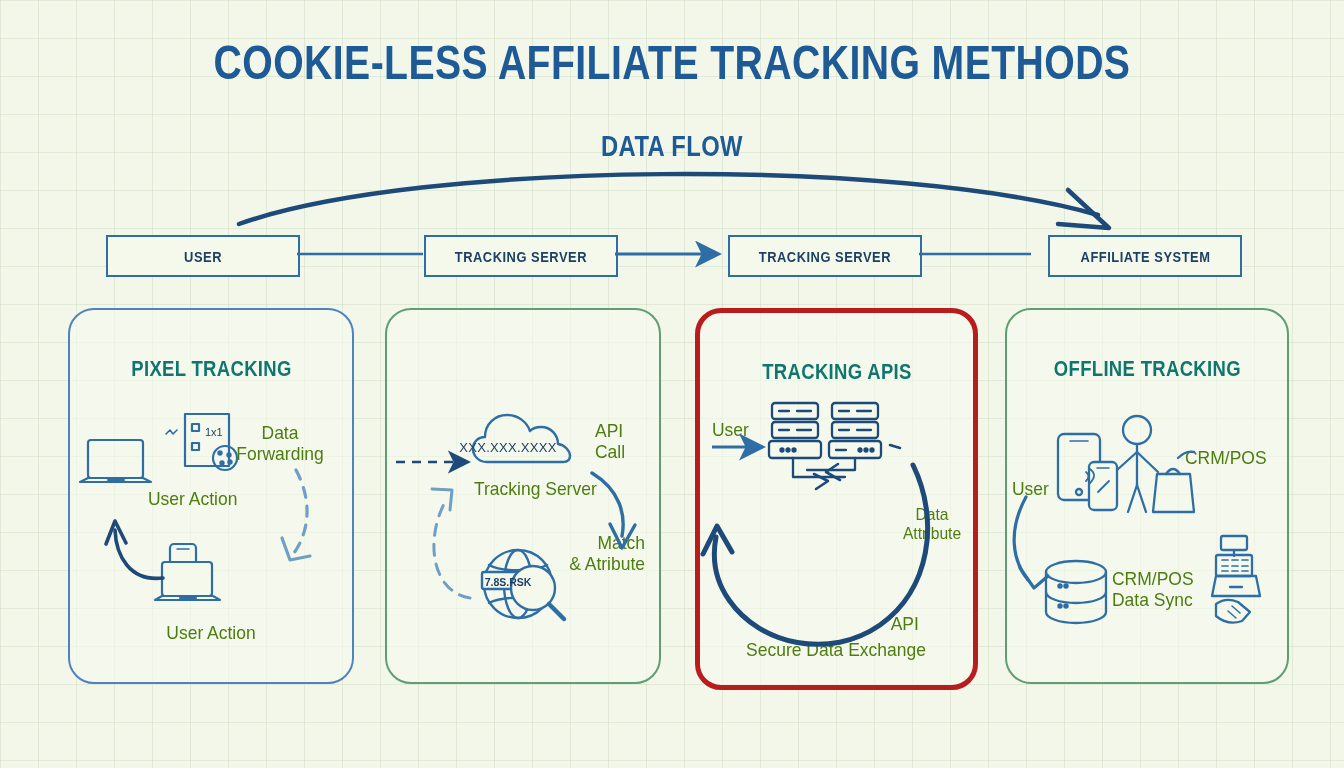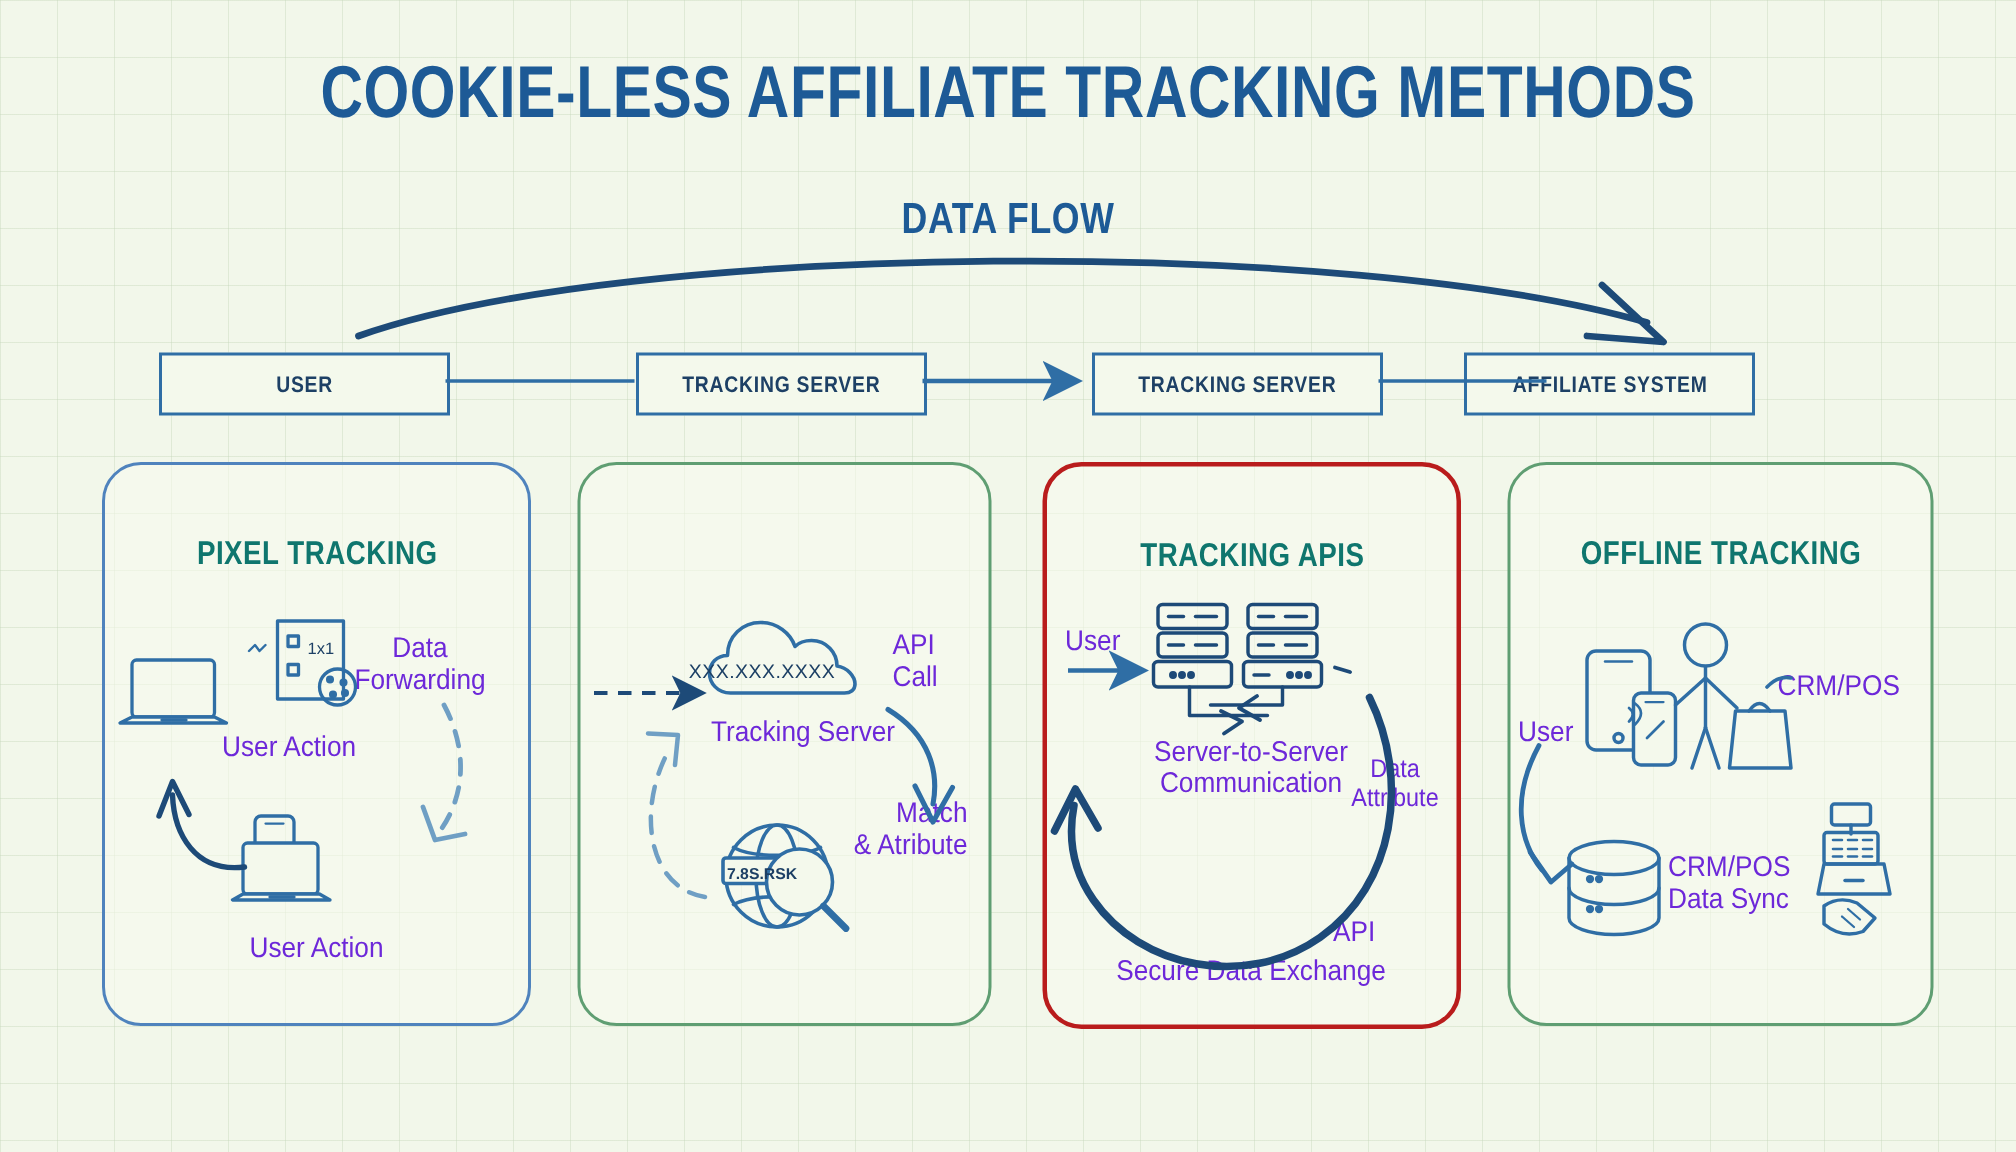--- a/index.html
+++ b/index.html
@@ -40,29 +40,29 @@
   }
   .flow-box span{transform:scaleX(.86);display:block;white-space:nowrap;}
 
   
   .panel{
     position:absolute;top:308px;height:372px;border-radius:26px;
     background:rgba(247,251,238,.55);
   }
   .panel.blue{border:2px solid #4f83bd;}
   .panel.green{border:2px solid #5f9e72;}
-  .panel.navy{border:3px solid #b91c1c;}
+  .panel.navy{border:5px solid #b91c1c;}
   .panel-title{
     position:absolute;left:0;right:0;top:46px;text-align:center;
     font-size:22px;font-weight:700;color:#0f766e;letter-spacing:.4px;
   }
   .panel-title span{display:inline-block;transform:scaleX(.84);}
 
   .lbl{
-    position:absolute;font-size:19px;line-height:1.12;color:#6d28d9;
+    position:absolute;font-size:19px;line-height:1.12;color:#4d7c0f;
     font-weight:400;white-space:pre-line;
   }
   .lbl.sm{font-size:17px;}
   .lbl.c{text-align:center;}
   .lbl.r{text-align:right;}
   .lbl i{font-style:normal;display:block;transform:scaleX(.92);transform-origin:left center;}
   .lbl.c i{transform-origin:center center;}
   .lbl.r i{transform-origin:right center;}
 </style>
 </head>
@@ -75,21 +75,21 @@
 
   <div class="flow-box" style="left:106px;top:235px;width:190px;">
     <span>USER</span>
   </div>
   <div class="flow-box" style="left:424px;top:235px;width:190px;">
     <span>TRACKING SERVER</span>
   </div>
   <div class="flow-box" style="left:728px;top:235px;width:190px;">
     <span>TRACKING SERVER</span>
   </div>
-  <div class="flow-box" style="left:976px;top:235px;width:190px;text-align:center;">
+  <div class="flow-box" style="left:1048px;top:235px;width:190px;text-align:center;">
     <span>AFFILIATE SYSTEM</span>
   </div>
 
   <div class="panel blue" style="left:68px;width:282px;">
     <div class="panel-title"><span>PIXEL TRACKING</span></div>
     <div class="lbl c" style="left:150px;top:112px;width:120px;"><i>Data
 Forwarding</i></div>
     <div class="lbl" style="left:78px;top:178px;"><i>User Action</i></div>
     <div class="lbl c" style="left:25px;top:312px;width:232px;"><i>User Action</i></div>
   </div>
@@ -97,22 +97,20 @@
   <div class="panel green" style="left:385px;width:272px;">
     <div class="lbl" style="left:208px;top:110px;"><i>API Call</i></div>
     <div class="lbl" style="left:87px;top:168px;"><i>Tracking Server</i></div>
     <div class="lbl r" style="left:130px;top:222px;width:128px;"><i>Match
 &amp; Atribute</i></div>
   </div>
 
   <div class="panel navy" style="left:695px;width:273px;">
     <div class="panel-title"><span>TRACKING APIS</span></div>
     <div class="lbl" style="left:12px;top:106px;"><i>User</i></div>
-    <div class="lbl c" style="left:46px;top:180px;width:180px;"><i>Server-to-Server
-Communication</i></div>
     <div class="lbl c sm" style="left:198px;top:192px;width:68px;"><i>Data
 Attribute</i></div>
     <div class="lbl c" style="left:46px;top:300px;width:180px;text-align:right;"><i>API</i></div>
     <div class="lbl c" style="left:16px;top:326px;width:240px;"><i>Secure Data Exchange</i></div>
   </div>
 
   <div class="panel green" style="left:1005px;width:280px;">
     <div class="panel-title"><span>OFFLINE TRACKING</span></div>
     <div class="lbl" style="left:5px;top:168px;"><i>User</i></div>
     <div class="lbl" style="left:178px;top:137px;"><i>CRM/POS</i></div>

